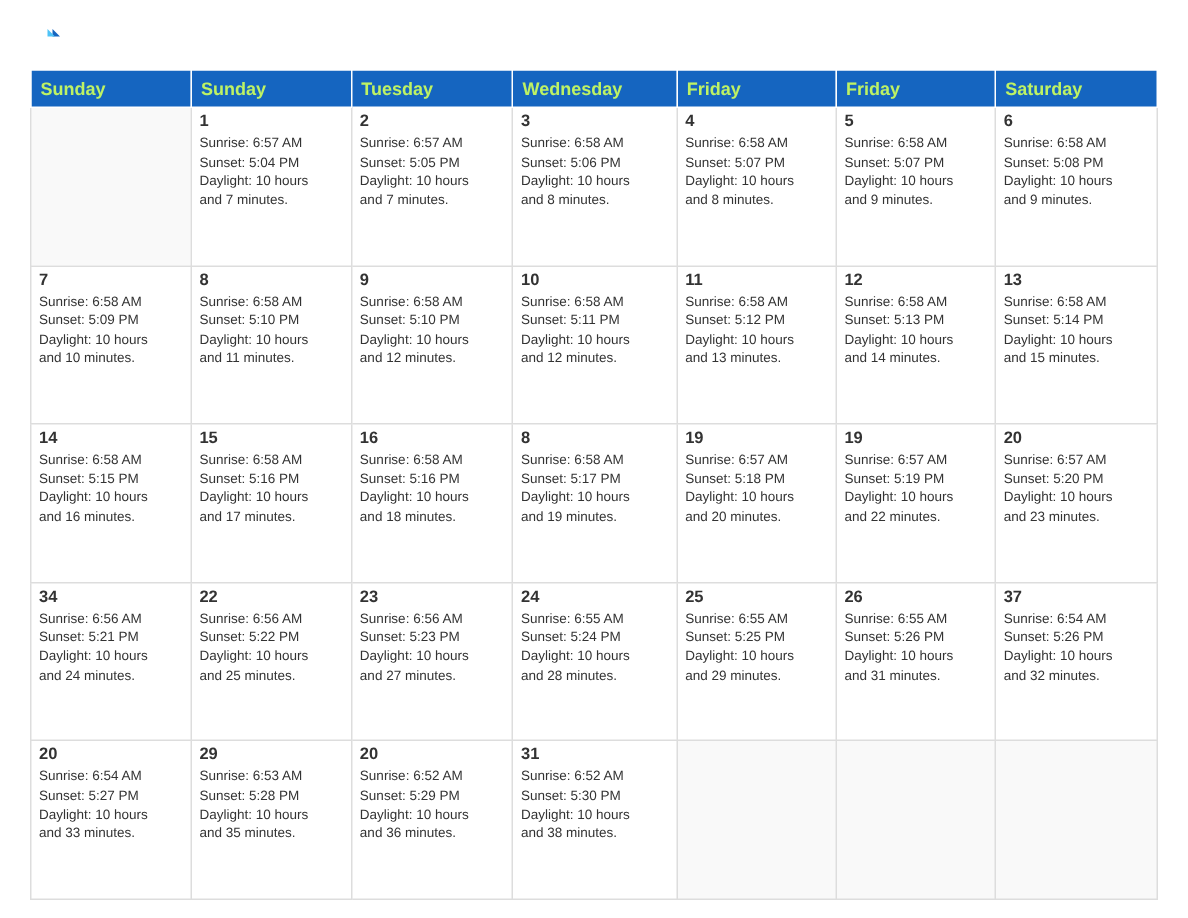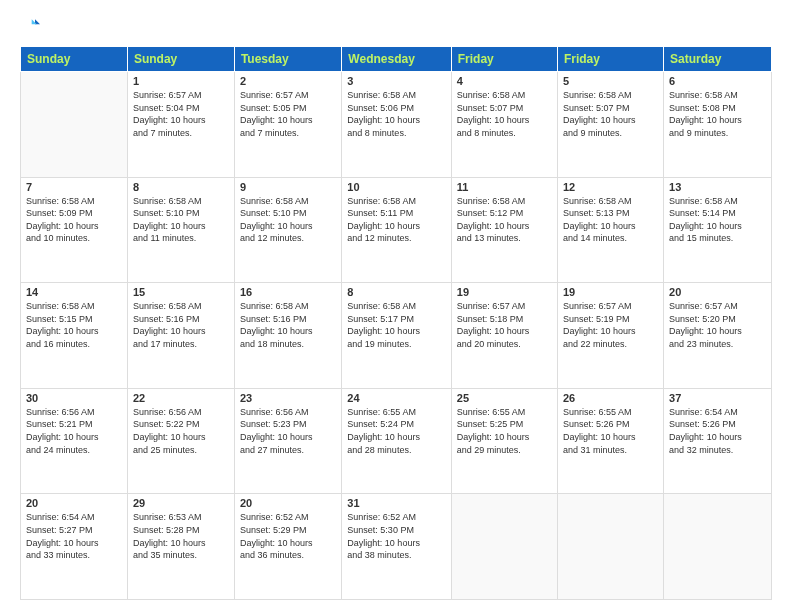--- a/index.html
+++ b/index.html
@@ -263,21 +263,21 @@
           <td>
             <div class="day-number">20</div>
             <div class="day-info" style="white-space: pre-line;">Sunrise: 6:57 AM
 Sunset: 5:20 PM
 Daylight: 10 hours
 and 23 minutes.</div>
           </td>
         </tr>
         <tr>
           <td>
-            <div class="day-number">30</div>
+            <div class="day-number">34</div>
             <div class="day-info" style="white-space: pre-line;">Sunrise: 6:56 AM
 Sunset: 5:21 PM
 Daylight: 10 hours
 and 24 minutes.</div>
           </td>
           <td>
             <div class="day-number">22</div>
             <div class="day-info" style="white-space: pre-line;">Sunrise: 6:56 AM
 Sunset: 5:22 PM
 Daylight: 10 hours

